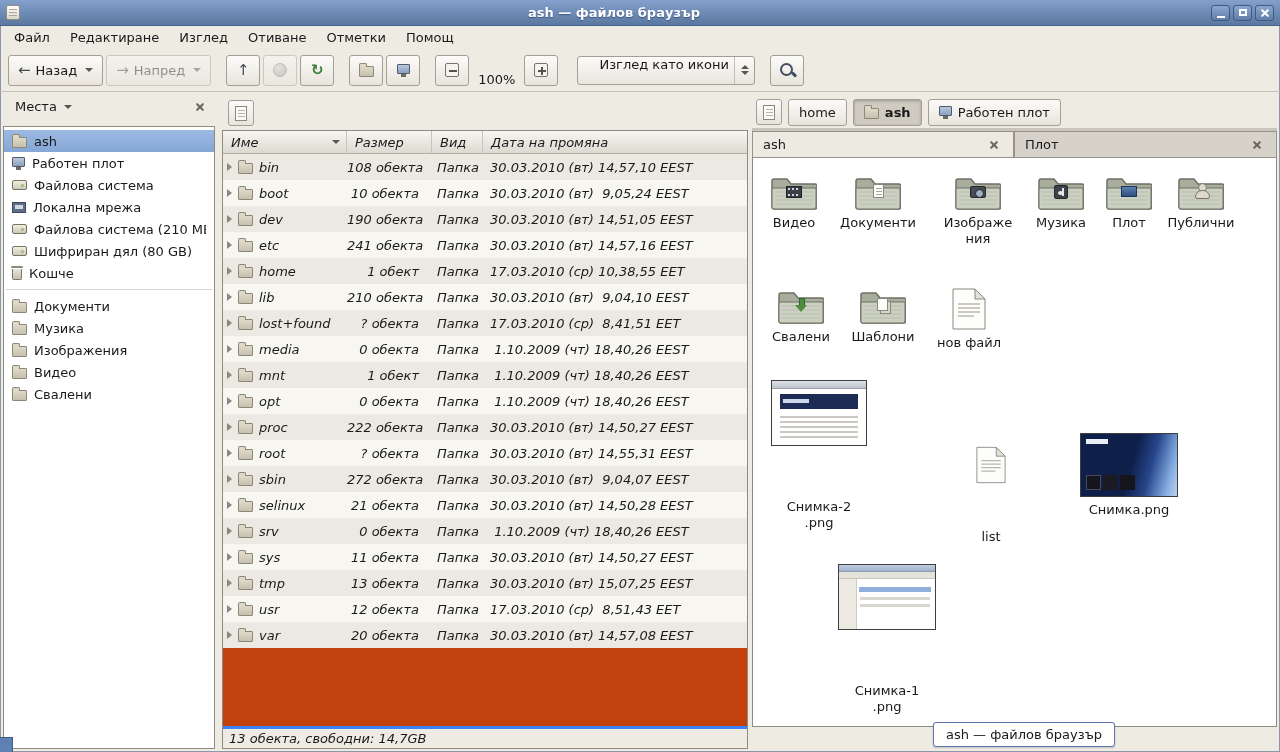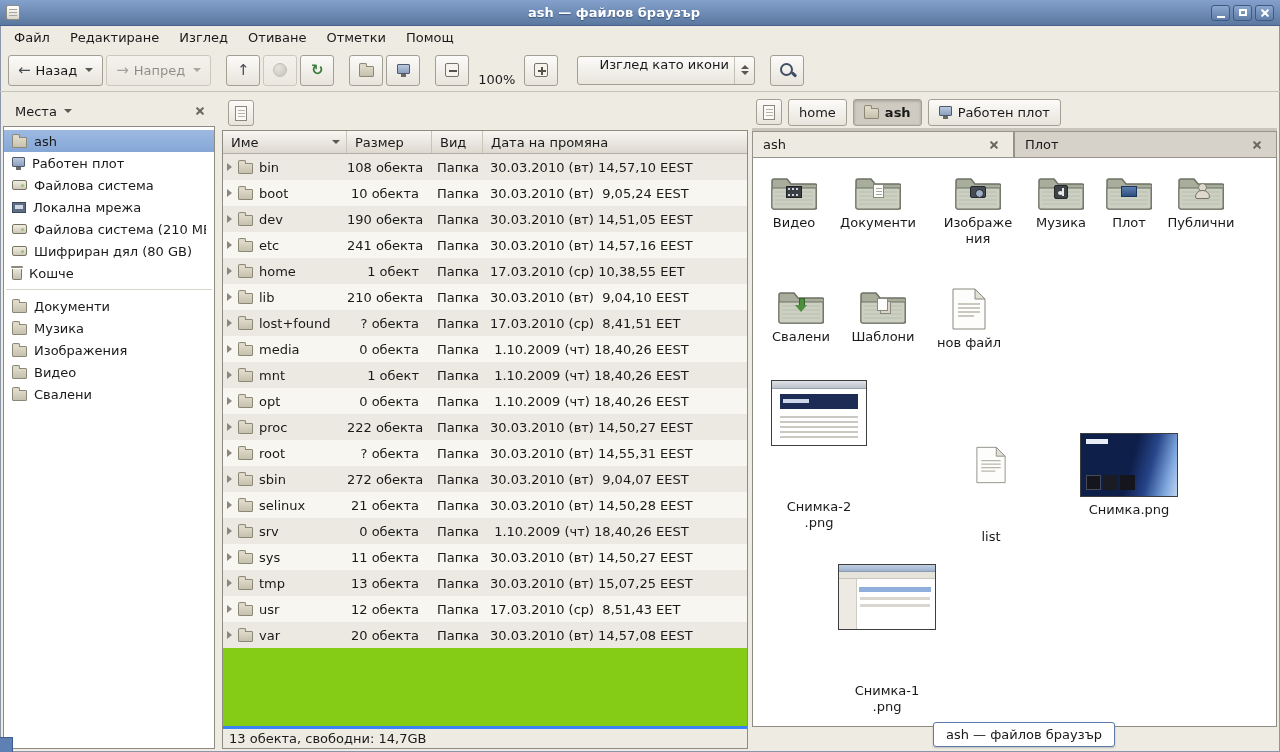--- a/index.html
+++ b/index.html
@@ -94,34 +94,34 @@
   .trash16::before { content:""; position:absolute; left:-2px; top:-3px; width:12px; height:2px;
     background:#8e8a7a; border-radius:1px; }
   .xicon { position:relative; width:10px; height:10px; }
   .xicon::before,.xicon::after { content:""; position:absolute; left:4px; top:0; width:2px; height:10px;
     background:#6b685f; border-radius:1px; }
   .xicon::before { transform:rotate(45deg); } .xicon::after { transform:rotate(-45deg); }
 
   
   .sidebar { position:absolute; left:3px; top:96px; width:212px; height:653px;
     display:flex; flex-direction:column; }
-  .side-header { display:flex; align-items:center; height:30px; padding:0 4px; flex:none; }
+  .side-header { display:flex; align-items:flex-start; height:30px; padding:0 4px; flex:none; }
   .side-combo { display:flex; align-items:center; gap:7px; padding:3px 8px; }
   .side-close { margin-left:auto; width:22px; height:22px; display:flex; align-items:center; justify-content:center; }
   .side-list { flex:1; background:#fff; border:1px solid #8e8b82; padding-top:3px; overflow:hidden; }
   .side-item { display:flex; align-items:center; gap:7px; height:22px; padding:0 8px; }
   .side-item.sel { background:linear-gradient(#9db9e2,#85a7d6); }
   .slabel { white-space:nowrap; overflow:hidden; }
   .side-sep { height:1px; background:#d8d5cc; margin:5px 2px; }
 
   
   .middle-pane { position:absolute; left:222px; top:96px; width:526px; height:653px;
     display:flex; flex-direction:column; }
   .minibar { height:34px; display:flex; align-items:center; padding-left:6px; flex:none; }
-  .mframe { flex:1; min-height:0; display:flex; flex-direction:column; border:1px solid #8e8b82; background:#84cc16; }
+  .mframe { flex:1; min-height:0; display:flex; flex-direction:column; border:1px solid #8e8b82; background:#c2410c;font-style:italic; }
   .lheader { display:flex; height:23px; flex:none;
     background:linear-gradient(#f8f6f2,#ddd9d0); border-bottom:1px solid #b3afa5; }
   .hcell { border-right:1px solid #c8c4ba; padding-left:8px; display:flex; align-items:center; gap:6px; }
   .hname { width:124px; } .hsize { width:85px; } .htype { width:51px; } .hdate { flex:1; border-right:none; }
   .hname .tri-down { margin-left:auto; margin-right:6px; }
   .rows { flex:1; overflow:hidden; }
   .row { display:flex; height:26px; align-items:center; }
   .row:nth-of-type(odd) { background:#ebe9e1; }
   .row:nth-of-type(even) { background:#f7f6f1; }
   .cell { overflow:hidden; white-space:nowrap; }

